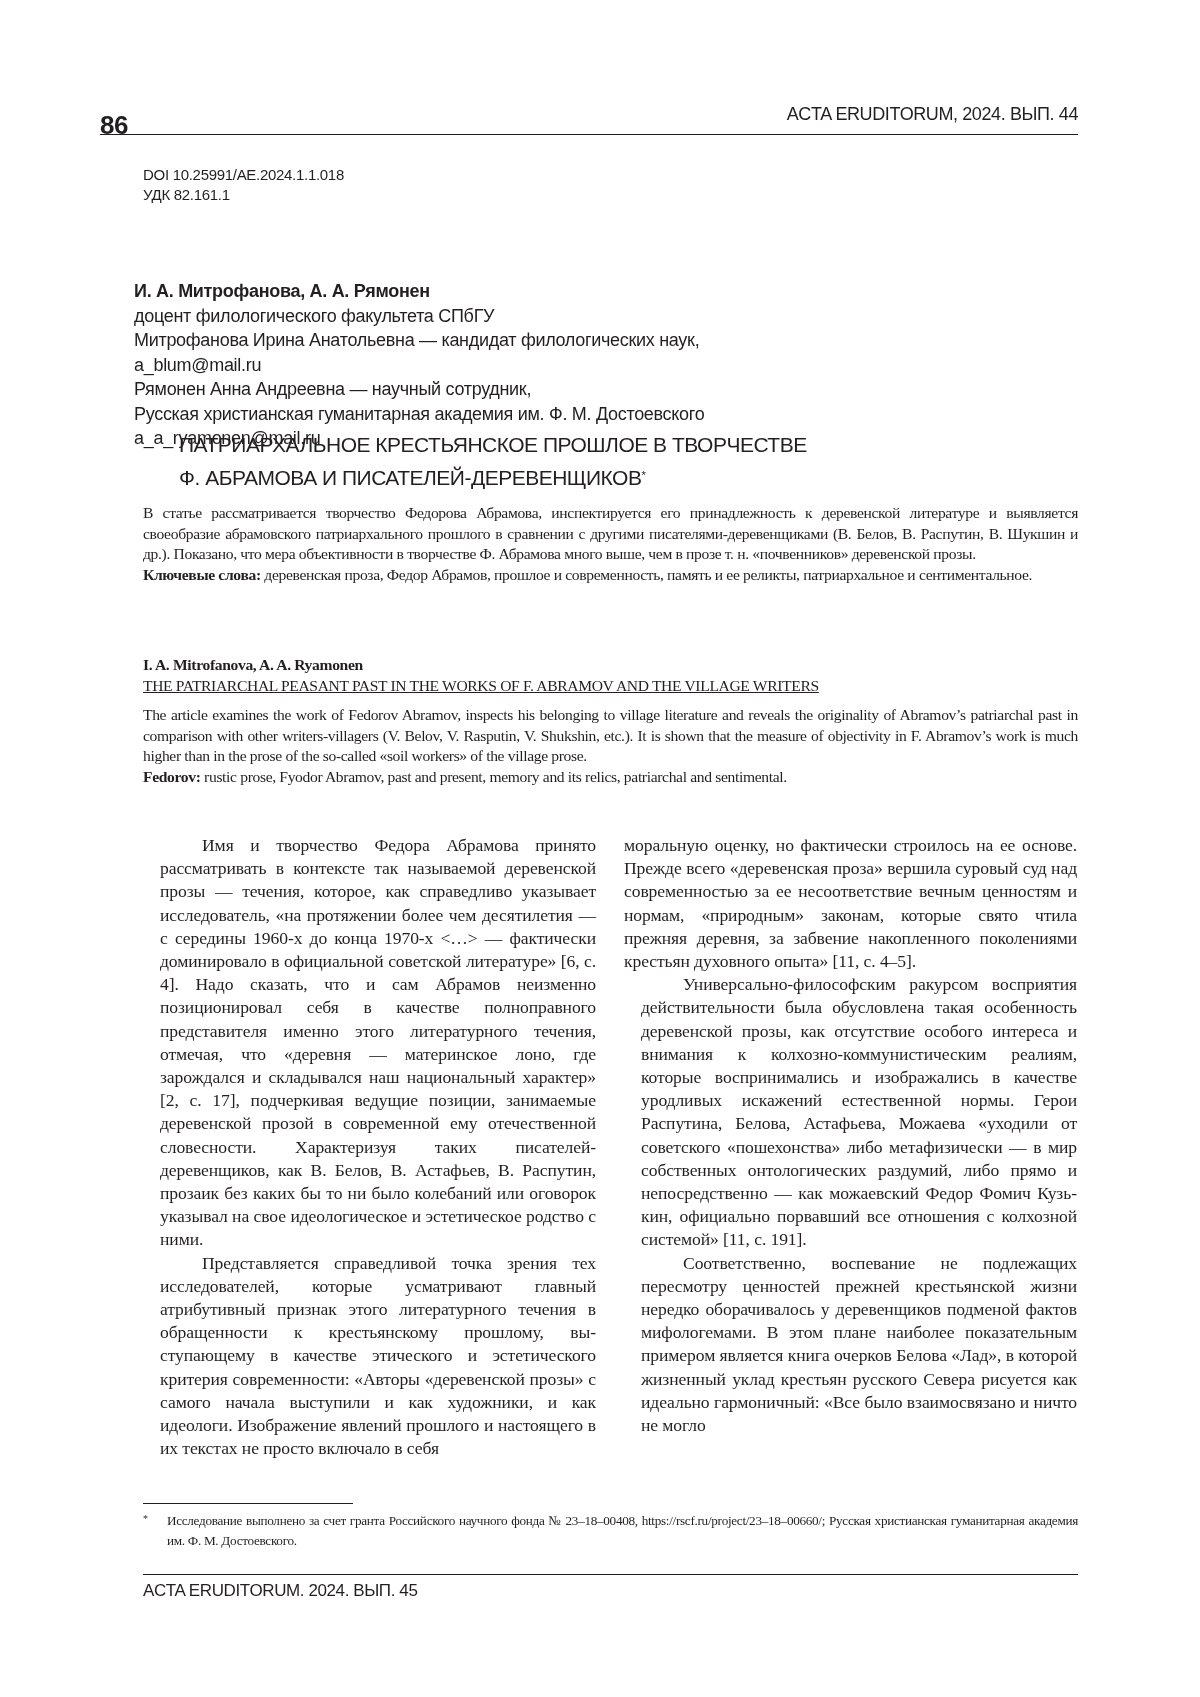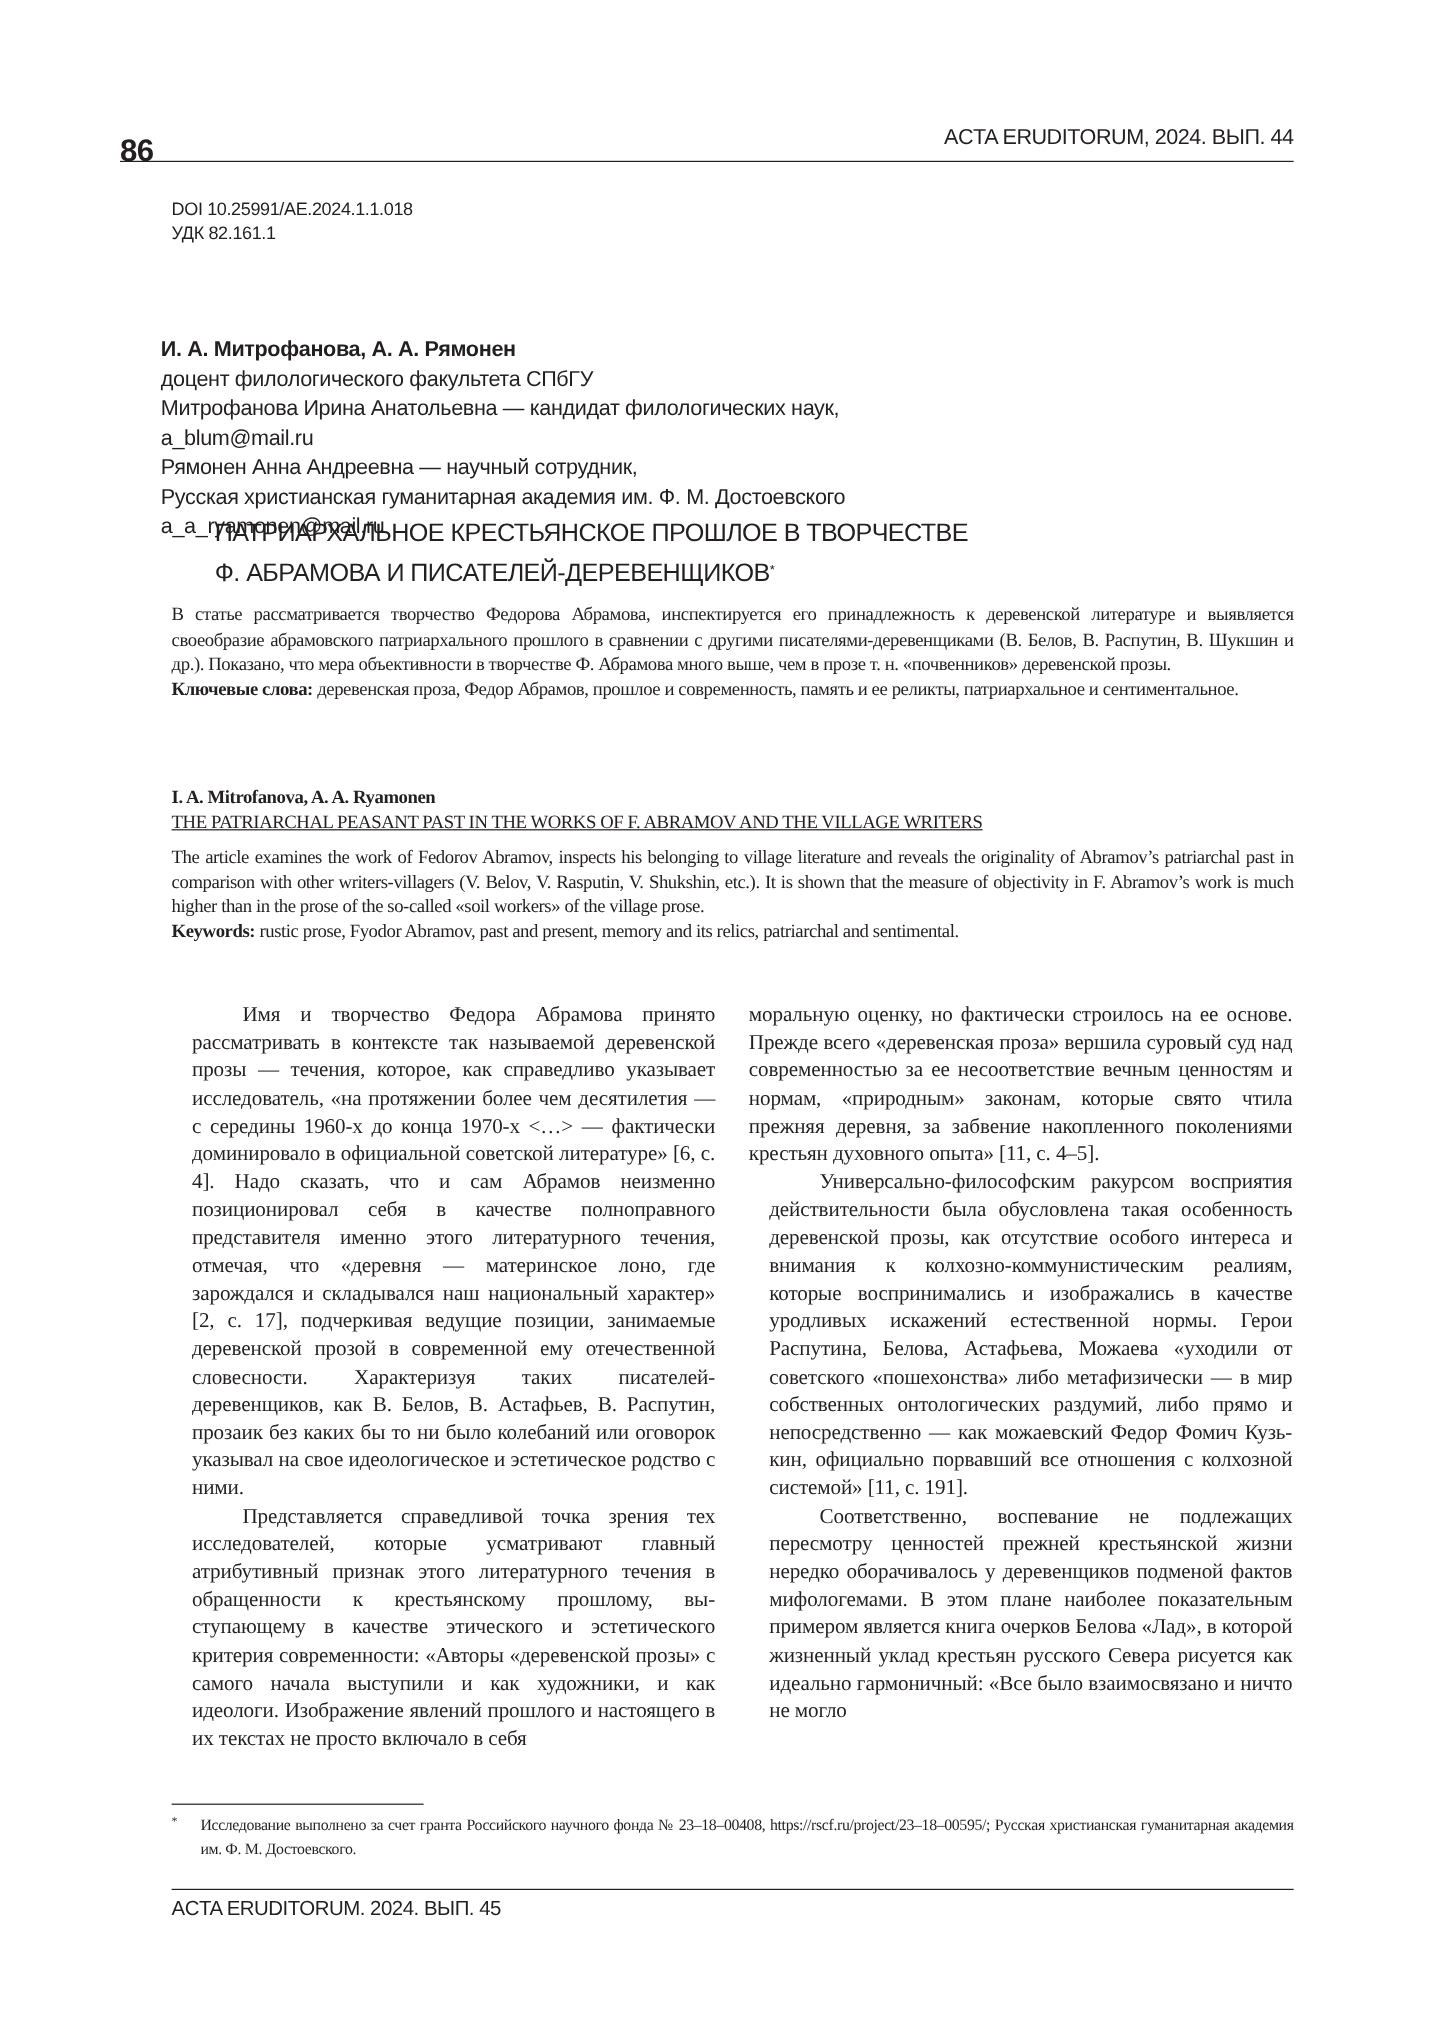--- a/index.html
+++ b/index.html
@@ -73,35 +73,35 @@
 <div class="abstract serif">
   <span>В статье рассматривается творчество Федорова Абрамова, инспектируется его принадлежность к деревенской литературе и выявляется своеобразие абрамовского патриархального прошлого в сравнении с другими писателями-деревенщиками (В. Белов, В. Распутин, В. Шукшин и др.). Показано, что мера объективности в творчестве Ф. Абрамова много выше, чем в прозе т. н. «почвенников» деревенской прозы.</span><br>
   <b>Ключевые слова:</b><span> деревенская проза, Федор Абрамов, прошлое и современность, память и ее реликты, патриархальное и сентиментальное.</span>
 </div>
 
 <div class="en-block serif">
   <div class="en-authors">I. A. Mitrofanova, A. A. Ryamonen</div>
   <div class="en-title">THE PATRIARCHAL PEASANT PAST IN THE WORKS OF F. ABRAMOV AND THE VILLAGE WRITERS</div>
   <div class="en-abstract">
     <span>The article examines the work of Fedorov Abramov, inspects his belonging to village literature and reveals the originality of Abramov’s patriarchal past in comparison with other writers-villagers (V. Belov, V. Rasputin, V. Shukshin, etc.). It is shown that the measure of objectivity in F. Abramov’s work is much higher than in the prose of the so-called «soil workers» of the village prose.</span><br>
-    <b>Keywords:</b><span> rustic prose, Fyodor Abramov, past and present, memory and its relics, patriarchal and sentimental.</span>
+    <b>Fedorov:</b><span> rustic prose, Fyodor Abramov, past and present, memory and its relics, patriarchal and sentimental.</span>
   </div>
 </div>
 
 <div class="col col-left serif">
   <p class="indent">Имя и творчество Федора Абрамова принято рассматривать в контексте так называемой деревен­ской прозы — течения, которое, как справедливо указывает исследователь, «на протяжении более чем десятилетия — с середины 1960-х до конца 1970-х &lt;…&gt; — фактически доминировало в официальной советской литературе» [6, с. 4]. Надо сказать, что и сам Абрамов неизменно позиционировал себя в качестве полноправного представителя именно этого литературного течения, отмечая, что «дерев­ня — материнское лоно, где зарождался и склады­вался наш национальный характер» [2, с. 17], под­черкивая ведущие позиции, занимаемые деревенской прозой в современной ему отечественной словес­ности. Характеризуя таких писателей-деревенщиков, как В. Белов, В. Астафьев, В. Распутин, прозаик без каких бы то ни было колебаний или оговорок ука­зывал на свое идеологическое и эстетическое родство с ними.</p>
   <p class="indent">Представляется справедливой точка зрения тех исследователей, которые усматривают главный атрибутивный признак этого литературного течения в обращенности к крестьянскому прошлому, вы­ступающему в качестве этического и эстетического критерия современности: «Авторы «деревенской прозы» с самого начала выступили и как художни­ки, и как идеологи. Изображение явлений прошлого и настоящего в их текстах не просто включало в себя</p>
 </div>
 
 <div class="col col-right serif">
   <p>моральную оценку, но фактически строилось на ее основе. Прежде всего «деревенская проза» вершила суровый суд над современностью за ее несоответ­ствие вечным ценностям и нормам, «природным» законам, которые свято чтила прежняя деревня, за забвение накопленного поколениями крестьян духовного опыта» [11, с. 4–5].</p>
   <p class="indent">Универсально-философским ракурсом воспри­ятия действительности была обусловлена такая особенность деревенской прозы, как отсутствие особого интереса и внимания к колхозно-коммунистическим реалиям, которые воспринима­лись и изображались в качестве уродливых искаже­ний естественной нормы. Герои Распутина, Белова, Астафьева, Можаева «уходили от советского «по­шехонства» либо метафизически — в мир собствен­ных онтологических раздумий, либо прямо и непо­средственно — как можаевский Федор Фомич Кузь­кин, официально порвавший все отношения с кол­хозной системой» [11, с. 191].</p>
   <p class="indent">Соответственно, воспевание не подлежащих пересмотру ценностей прежней крестьянской жизни нередко оборачивалось у деревенщиков подменой фактов мифологемами. В этом плане наиболее по­казательным примером является книга очерков Белова «Лад», в которой жизненный уклад крестьян русского Севера рисуется как идеально гармонич­ный: «Все было взаимосвязано и ничто не могло</p>
 </div>
 
 <div class="fn-rule"></div>
 <div class="footnote serif">
   <span class="mark">*</span>
-  <span class="fn-text">Исследование выполнено за счет гранта Российского научного фонда № 23–18–00408, https://rscf.ru/project/23–18–00595/; Русская христианская гуманитарная академия им. Ф. М. Достоевского.</span>
+  <span class="fn-text">Исследование выполнено за счет гранта Российского научного фонда № 23–18–00408, https://rscf.ru/project/23–18–00660/; Русская христианская гуманитарная академия им. Ф. М. Достоевского.</span>
 </div>
 
 <div class="footer-rule"></div>
 <div class="journal-bottom sans">ACTA ERUDITORUM. 2024. ВЫП. 45</div>
 
 </body></html>

